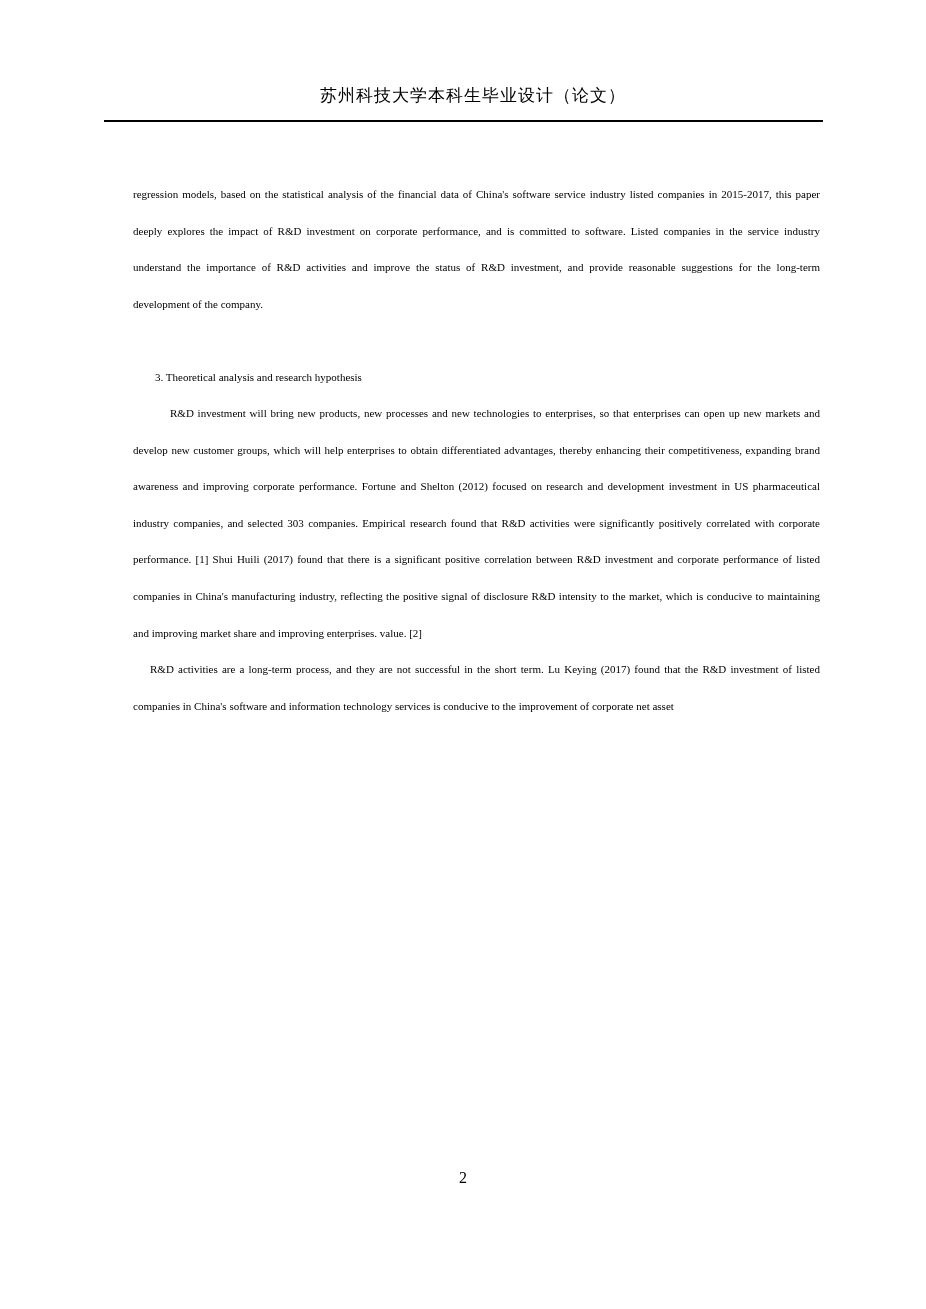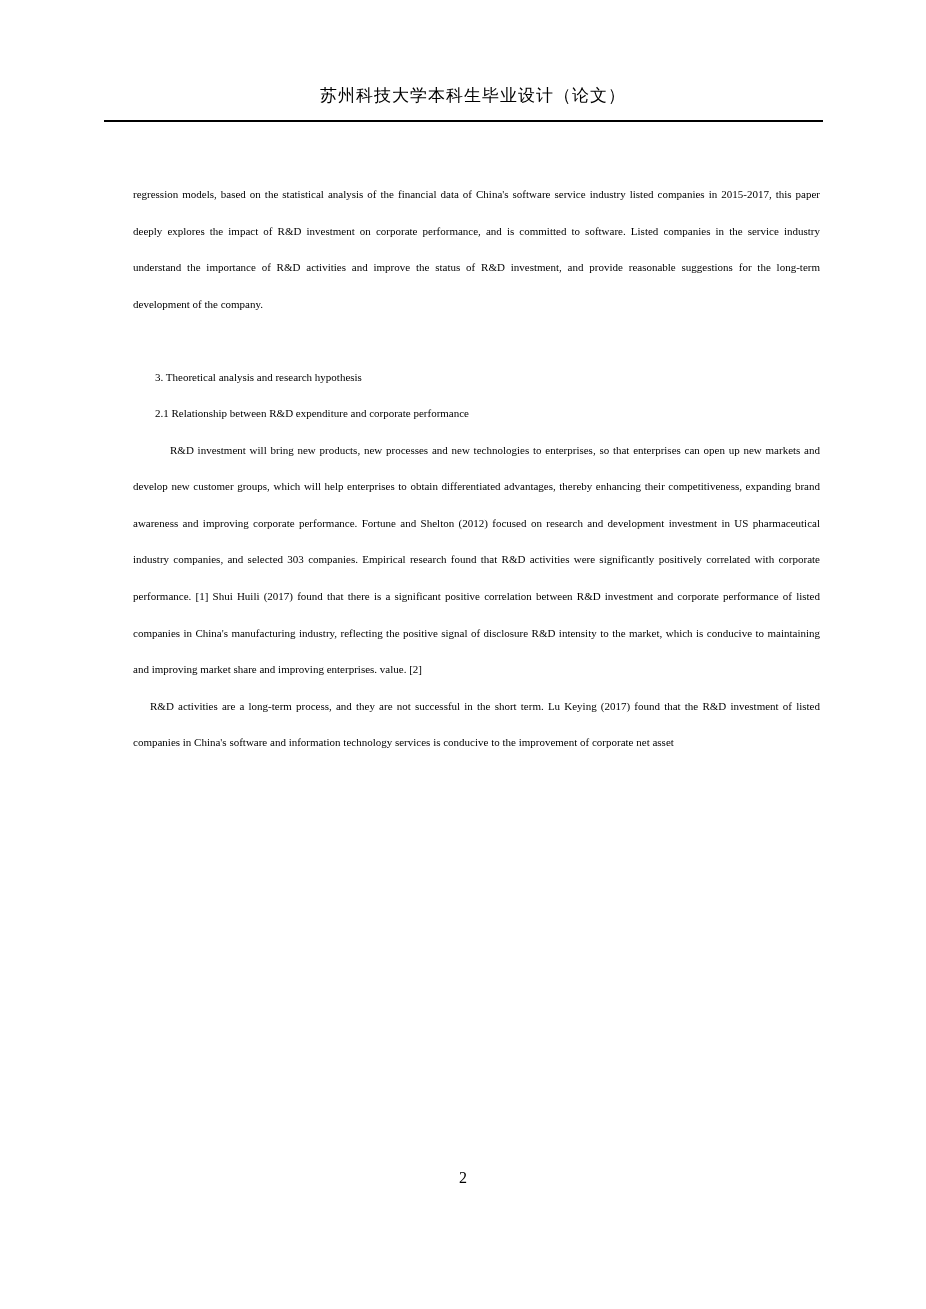--- a/index.html
+++ b/index.html
@@ -77,21 +77,20 @@
     <span>苏州科技大学本科生毕业设计（论文）</span>
   </div>
 
   <div class="header-rule"></div>
 
   <div class="content">
     <p class="para">regression models, based on the statistical analysis of the financial data of China's software service industry listed companies in 2015-2017, this paper deeply explores the impact of R&amp;D investment on corporate performance, and is committed to software. Listed companies in the service industry understand the importance of R&amp;D activities and improve the status of R&amp;D investment, and provide reasonable suggestions for the long-term development of the company.</p>
 
     <p class="heading space-before">3. Theoretical analysis and research hypothesis</p>
 
-    <p class="heading">2.1 Relationship between R&amp;D expenditure and corporate performance</p>
 
     <p class="para indent-xl">R&amp;D investment will bring new products, new processes and new technologies to enterprises, so that  enterprises  can  open up new markets  and  develop new customer  groups, which will help enterprises to obtain differentiated advantages, thereby enhancing their competitiveness, expanding brand awareness and improving corporate performance. Fortune and  Shelton (2012) focused on research and development investment in US pharmaceutical industry companies, and selected 303 companies. Empirical research found that R&amp;D activities were significantly positively correlated with corporate performance. [1] Shui Huili (2017) found that there is a significant  positive correlation between R&amp;D investment and corporate performance of listed companies in China's manufacturing industry, reflecting the positive signal of disclosure R&amp;D intensity to the market, which is conducive to maintaining and improving market share and improving enterprises. value. [2]</p>
 
 
 
     <p class="para indent-sm">R&amp;D activities are a long-term process, and they are not successful in the short term. Lu Keying (2017) found that the R&amp;D investment of listed companies in China's software and information technology services is conducive to the improvement of corporate net asset</p>
   </div>
 
   <div class="footer">
     <span>2</span>

